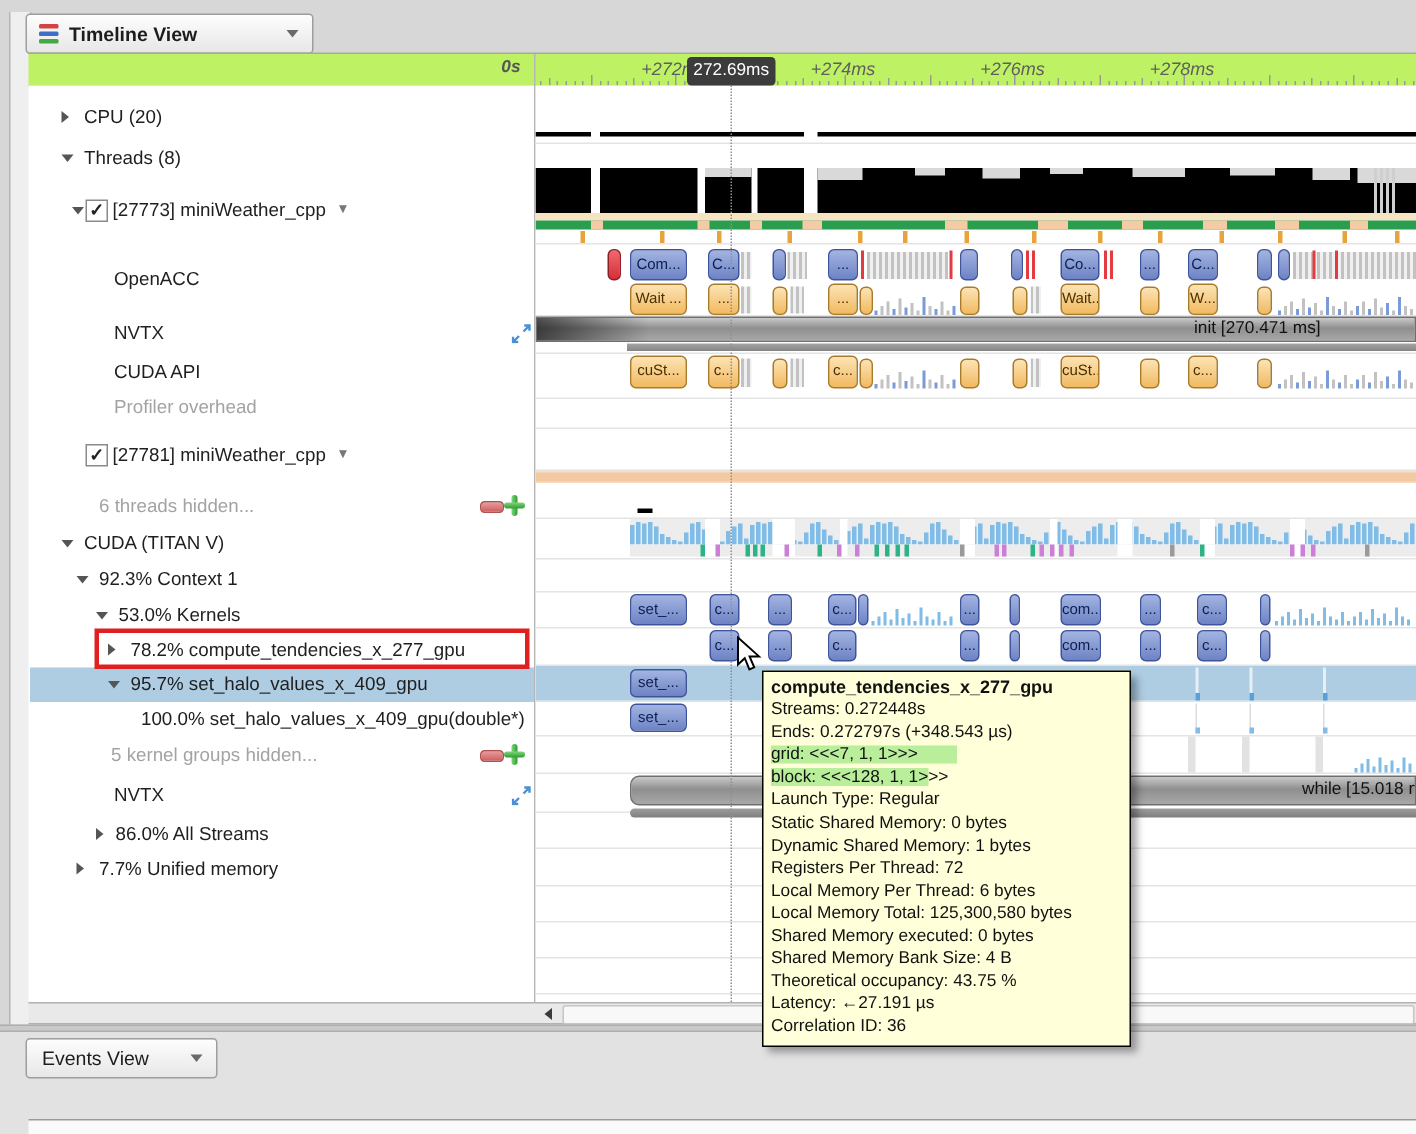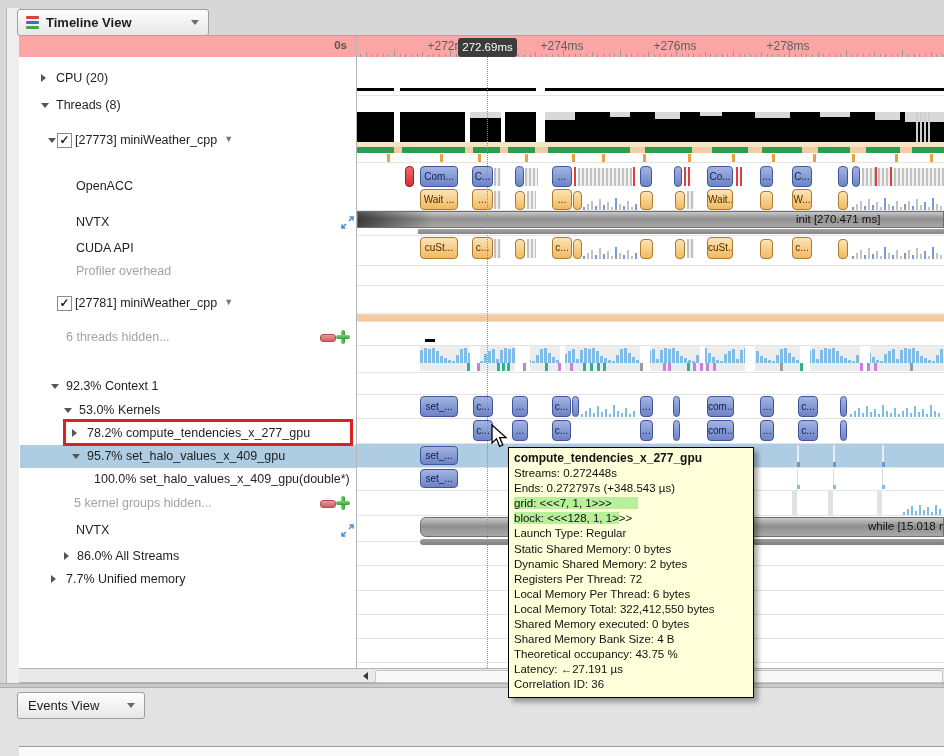--- a/index.html
+++ b/index.html
@@ -9,21 +9,21 @@
   
   .ddbtn{position:absolute;background:linear-gradient(#fdfdfd,#e7e7e7);border:1px solid #9e9e9e;
          border-radius:3px;font-size:13px;color:#1c1c1c;display:flex;align-items:center;
          box-shadow:0 1px 0 rgba(255,255,255,.6) inset;}
   .ddcaret{width:0;height:0;border-left:4px solid transparent;border-right:4px solid transparent;
            border-top:5px solid #6a6a6a;margin-left:auto;margin-right:9px;}
   .tvicon{width:13px;height:13px;margin:0 7px 0 8px;display:flex;flex-direction:column;justify-content:space-between;}
   .tvicon div{height:3px;border-radius:1px;}
   
   .pane{position:absolute;background:#fff;overflow:hidden;}
-  .ruler{position:absolute;background:#fca5a5;border-bottom:1px solid #b5b5b5;overflow:hidden;}
+  .ruler{position:absolute;background:#bef264;border-bottom:1px solid #b5b5b5;overflow:hidden;font-style:italic;}
   .ticklabel{position:absolute;top:3px;font-size:12px;color:#5f5f5f;transform:translateX(-50%);white-space:nowrap;}
   .tick{position:absolute;bottom:0;width:1px;background:#9a9a9a;}
   .sep{position:absolute;left:0;width:587px;height:1px;background:#e4e4e4;}
   
   .chip{position:absolute;border-radius:4px;font-size:10px;color:#0e1e50;text-align:center;
         overflow:hidden;white-space:nowrap;box-sizing:border-box;}
   .chip-b{background:linear-gradient(#a3b4e2,#6d83c4);border:1px solid #40549c;}
   .chip-o{background:linear-gradient(#fce3b4,#f1ba61);border:1px solid #a87b2d;color:#4a3000;}
   .chip-r{background:linear-gradient(#ef6a6f,#d42f38);border:1px solid #8f1f26;}
   .stripes{position:absolute;background:repeating-linear-gradient(90deg,#c2c2c2 0 2px,#f0f0f0 2px 4px);}
@@ -216,20 +216,24 @@
         <span class="gray" style="position: absolute; left: 57px; top: 2px;">Profiler overhead</span>
       </div>
       <div class="treerow" style="position: absolute; left: 0px; top: 237px; width: 337px; height: 20px;">
         <div class="cbx" style="left: 38px;">✓</div>
         <span style="position: absolute; left: 56px; top: 2px;">[27781] miniWeather_cpp<span class="caret">▼</span></span>
       </div>
       <div class="treerow" style="position: absolute; left: 0px; top: 271px; width: 337px; height: 20px;">
         <span class="gray" style="position: absolute; left: 47px; top: 2px;">6 threads hidden...</span>
         <div class="mp-minus" style="left: 301px; top: 6px;"></div>
         <div class="mp-plus" style="position: absolute; left: 317px; top: 2px;"></div>
+      </div>
+      <div class="treerow" style="position: absolute; left: 0px; top: 296px; width: 337px; height: 20px;">
+        <div class="arr-d" style="left: 22px;"></div>
+        <span style="position: absolute; left: 37px; top: 2px;">CUDA (TITAN V)</span>
       </div>
       <div class="treerow" style="position: absolute; left: 0px; top: 320px; width: 337px; height: 20px;">
         <div class="arr-d" style="left: 32px;"></div>
         <span style="position: absolute; left: 47px; top: 2px;">92.3% Context 1</span>
       </div>
       <div class="treerow" style="position: absolute; left: 0px; top: 344px; width: 337px; height: 20px;">
         <div class="arr-d" style="left: 45px;"></div>
         <span style="position: absolute; left: 60px; top: 2px;">53.0% Kernels</span>
       </div>
       <div class="treerow" style="position: absolute; left: 0px; top: 367px; width: 337px; height: 20px;">
@@ -757,24 +761,24 @@
 
   <div id="tooltip">
     <div class="tt-title">compute_tendencies_x_277_gpu</div>
     <div id="ttLines">
         <div>Streams: 0.272448s</div>
         <div>Ends: 0.272797s (+348.543 µs)</div>
         <div><span class="hl" style="padding-right: 26px;">grid:  &lt;&lt;&lt;7, 1, 1&gt;&gt;&gt;</span></div>
         <div><span class="hl">block: &lt;&lt;&lt;128, 1, 1&gt;</span><span>&gt;&gt;</span></div>
         <div>Launch Type: Regular</div>
         <div>Static Shared Memory: 0 bytes</div>
-        <div>Dynamic Shared Memory: 2 bytes</div>
+        <div>Dynamic Shared Memory: 1 bytes</div>
         <div>Registers Per Thread: 72</div>
         <div>Local Memory Per Thread: 6 bytes</div>
-        <div>Local Memory Total: 322,412,550 bytes</div>
+        <div>Local Memory Total: 125,300,580 bytes</div>
         <div>Shared Memory executed: 0 bytes</div>
         <div>Shared Memory Bank Size: 4 B</div>
         <div>Theoretical occupancy: 43.75 %</div>
         <div>Latency: ←27.191 µs</div>
         <div>Correlation ID: 36</div>
       </div>
   </div>
 
   <svg class="abs" style="left:490px;top:424px;z-index:60;" width="19" height="26" viewBox="0 0 19 26">
     <path d="M2,1 L2,19 L6.5,14.8 L9.6,22.3 L12.8,20.9 L9.7,13.6 L16,13.6 Z" fill="#fff" stroke="#000" stroke-width="1.3"></path>

